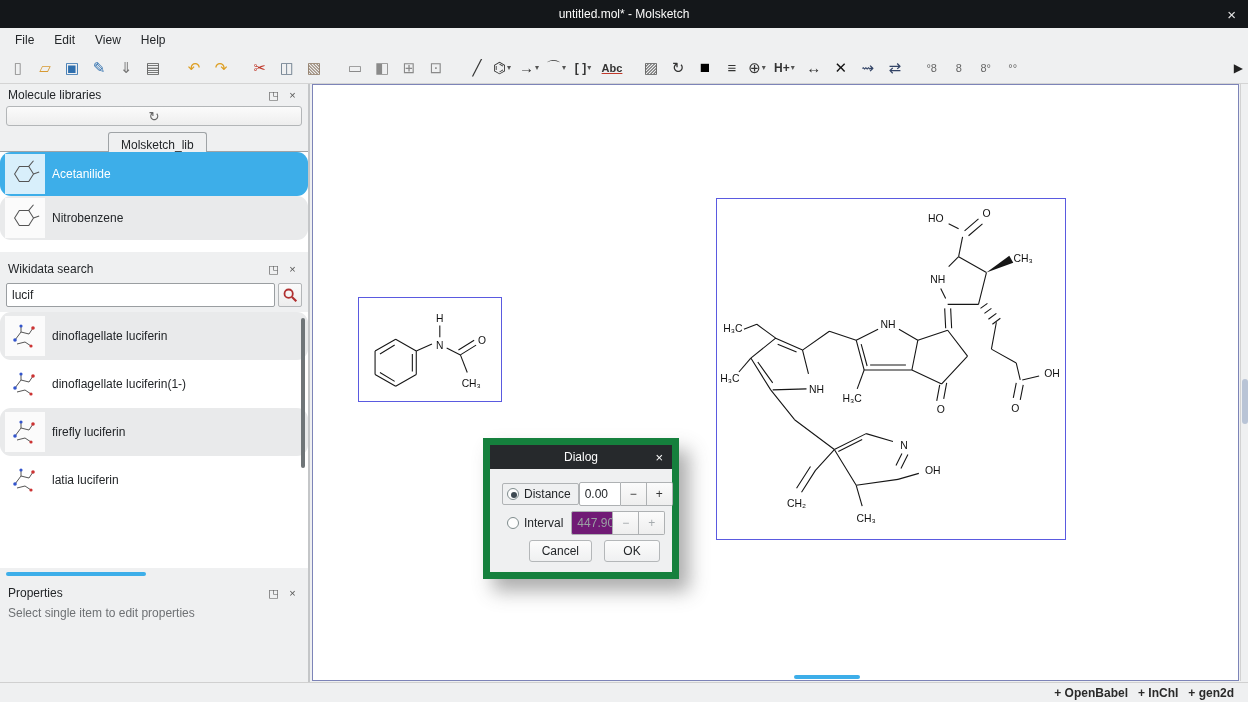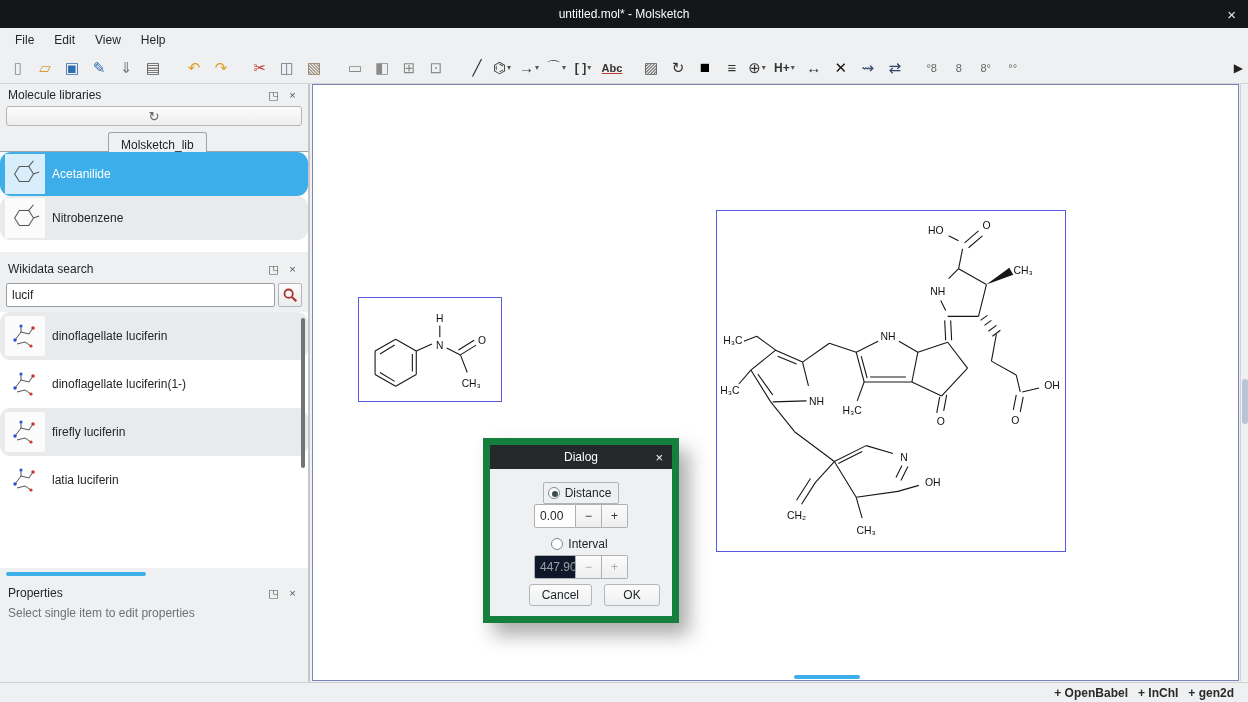--- a/index.html
+++ b/index.html
@@ -57,30 +57,30 @@
 .atom{font-family:"Liberation Sans","DejaVu Sans",sans-serif;font-size:10.5px;fill:#111;text-anchor:middle;paint-order:stroke;stroke:#ffffff;stroke-width:3px;}
 .h-scroll-handle{position:absolute;left:481px;top:590px;width:66px;height:4px;background:#3daee9;border-radius:2px;}
 .v-scrollbar{position:absolute;left:1240px;top:84px;width:8px;height:597px;background:#eff0f1;border-left:1px solid #d2d2d2;}
 .v-scrollbar .handle{position:absolute;left:1px;top:295px;width:6px;height:45px;background:#b9c4d6;border-radius:3px;}
 
 
 .dialog{position:absolute;left:483px;top:438px;width:196px;background:#eff0f1;border:7px solid #15803d;box-shadow:10px 12px 18px rgba(70,70,70,.45);z-index:20;}
 .dialog-titlebar{height:24px;background:#26292c;color:#fcfcfc;display:flex;align-items:center;justify-content:center;position:relative;}
 .dialog-close{position:absolute;right:9px;top:0;height:24px;display:flex;align-items:center;font-size:13px;}
 .dialog-body{padding:8px 12px 10px 12px;}
-.dlg-row{display:flex;align-items:center;justify-content:space-between;margin:5px 0;flex-direction:column;}
+.dlg-row{display:flex;align-items:center;justify-content:space-between;margin:5px 0;}
 .radio-frame{display:inline-flex;align-items:center;gap:5px;border:1px solid #b0b3b5;border-radius:2px;padding:3px 7px 3px 4px;}
 .radio-plain{display:inline-flex;align-items:center;gap:5px;border:1px solid transparent;padding:3px 7px 3px 4px;}
 .radio{width:12px;height:12px;border:1px solid #7f8c8d;border-radius:50%;background:#fdfdfd;position:relative;flex:0 0 auto;}
 .radio.checked::after{content:"";position:absolute;left:3px;top:3px;width:6px;height:6px;background:#3e4a52;border-radius:50%;}
 .spin{display:inline-flex;height:24px;}
 .spin-value{width:42px;background:#fff;border:1px solid #aeb1b3;border-radius:2px 0 0 2px;display:flex;align-items:center;padding-left:5px;}
 .spin-btn{width:26px;border:1px solid #aeb1b3;border-left:none;background:linear-gradient(#fbfbfb,#eeeeee);display:flex;align-items:center;justify-content:center;color:#333;}
 .spin-btn.plus{border-radius:0 2px 2px 0;}
-.spin.disabled .spin-value{background:#0f172a;color:#9aa0a3;}
+.spin.disabled .spin-value{background:#701a75;color:#9aa0a3;}
 .spin.disabled .spin-btn{color:#a6abae;}
 .dlg-buttons{display:flex;justify-content:flex-end;gap:12px;margin-top:5px;}
 .btn{min-width:56px;height:22px;display:flex;align-items:center;justify-content:center;border:1px solid #b4b7b9;border-radius:3px;background:linear-gradient(#fcfcfc,#eff0f1);padding:0 12px;}
 
 
 .statusbar{position:absolute;left:0;bottom:0;width:1248px;height:20px;background:#eff0f1;border-top:1px solid #d0d0d0;display:flex;align-items:center;justify-content:flex-end;padding-right:14px;}
 .status-plugins{display:flex;gap:10px;font-weight:bold;color:#2a2a2a;}
 </style>
 </head>
 <body>
@@ -371,21 +371,21 @@
       </g>
       <g>
           <text x="82" y="24" class="atom">H</text>
           <text x="82" y="52" class="atom">N</text>
           <text x="125" y="47" class="atom">O</text>
           <text x="114" y="91" class="atom">CH₃</text>
         </g>
     </svg>
   </div>
 
-  <div class="sel-box" style="left:403px;top:125px;width:350px;height:342px;" data-name="selection-box-luciferin">
+  <div class="sel-box" style="left:403px;top:113px;width:350px;height:342px;" data-name="selection-box-luciferin">
     <svg viewBox="0 0 350 342" width="348" height="340" data-name="molecule-luciferin">
       <g class="bonds">
 
         <path d="M59,140 L86,152 M86,152 L92,176 M90,191 L56,192 M54,192 L34,160 M34,160 L59,140"></path>
         <path d="M61,146 L80,154 M56,185 L41,164"></path>
         <path d="M59,140 L40,126 M40,126 L27,131"></path>
         <path d="M34,160 L22,174"></path>
 
         <path d="M86,152 L113,133 M113,133 L140,142"></path>
 

